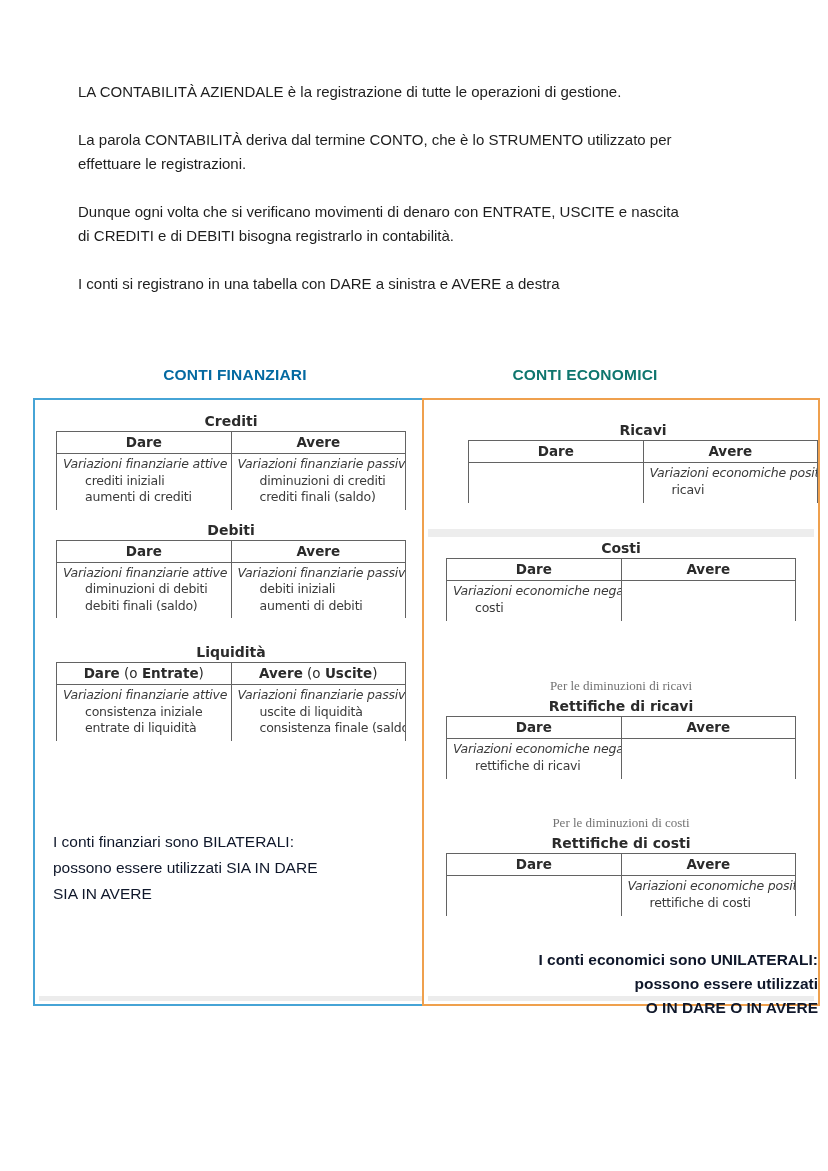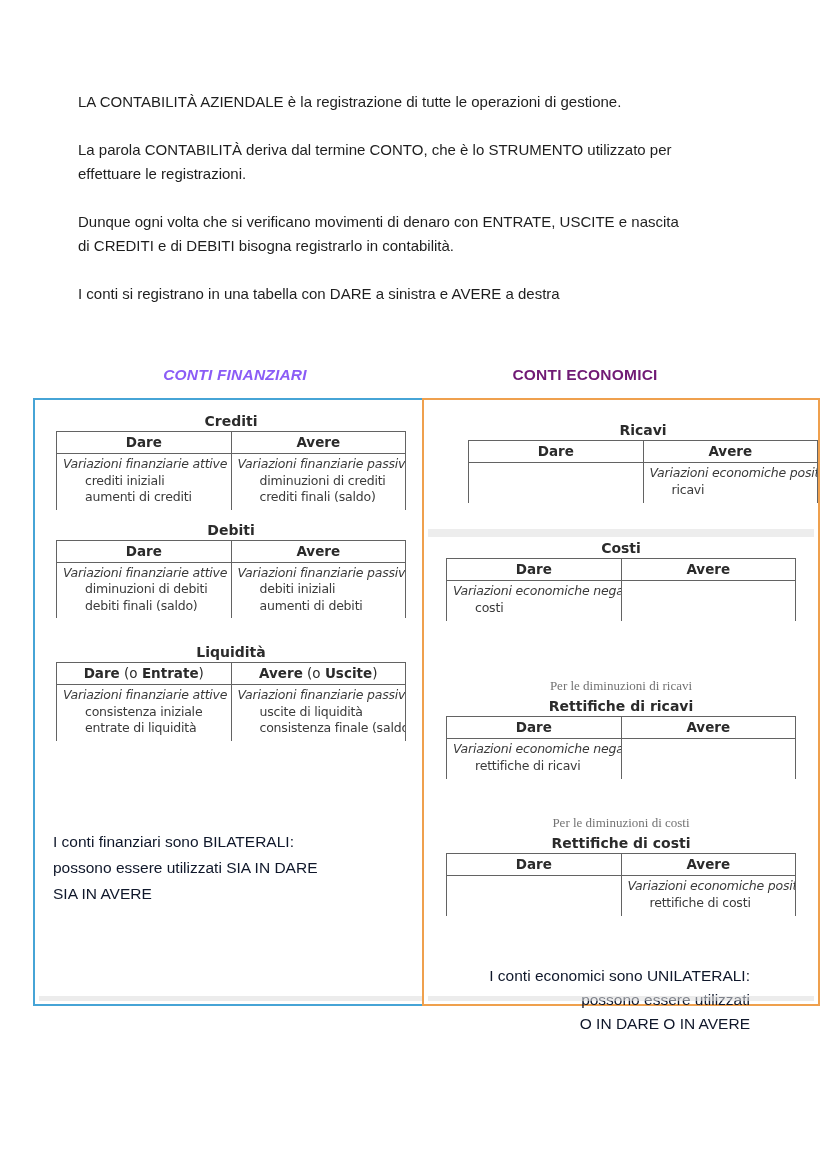--- a/index.html
+++ b/index.html
@@ -6,34 +6,34 @@
   body { background: #ffffff; font-family: "Liberation Sans", sans-serif; }
   .page {
     position: relative;
     width: 828px; height: 1171px;
     background: #ffffff;
     overflow: hidden;
   }
 
   
   .intro {
-    position: absolute; top: 90px; left: 78px; width: 700px;
+    position: absolute; top: 80px; left: 78px; width: 700px;
     color: #1e1e1e; font-size: 15px; line-height: 24px;
   }
   .intro p { margin-bottom: 24px; }
   .intro .line { display: block; }
 
   
   .col-title {
     position: absolute; top: 366px; width: 280px;
     text-align: center; font-weight: bold; font-size: 15.5px;
     letter-spacing: 0.2px;
   }
-  .col-title.financial { left: 95px;  color: #8b5cf6; font-style: italic; }
-  .col-title.economic  { left: 445px; color: #701a75; }
+  .col-title.financial { left: 95px;  color: #0369a1; }
+  .col-title.economic  { left: 445px; color: #0f766e; }
 
   
   .box {
     position: absolute; top: 398px; height: 608px;
     background: #ffffff;
   }
   .box.financial { left: 33px;  width: 396px; border: 2px solid #46a4d6; }
   .box.economic  { left: 422px; width: 398px; border: 2px solid #efa04d; }
   .scan-band-bottom {
     position: absolute; left: 4px; right: 4px; bottom: 3px; height: 5px;
@@ -89,22 +89,22 @@
 
   
   .note {
     font-family: "Liberation Sans", sans-serif; color: #0f172a;
   }
   .note-left {
     margin-top: 88px; padding-left: 18px;
     font-size: 15.5px; line-height: 26px; text-align: left;
   }
   .note-right {
-    margin-top: 48px; padding-right: 68px;
-    font-size: 15.5px; line-height: 24px; text-align: right;
+    margin-top: 32px; 
+    font-size: 15.5px; line-height: 24px; text-align: right; font-weight: bold;
   }
   .note .line { display: block; }
 </style>
 </head>
 <body>
 
 <div class="page">
 
   <div class="intro">
     <p>

